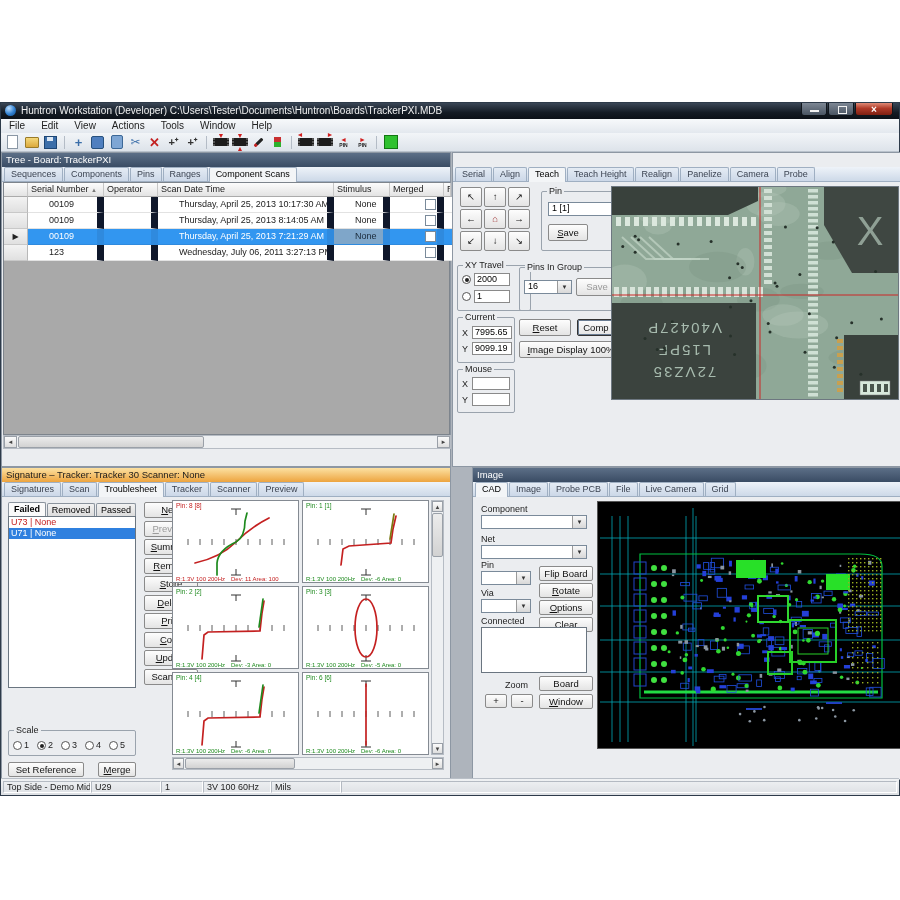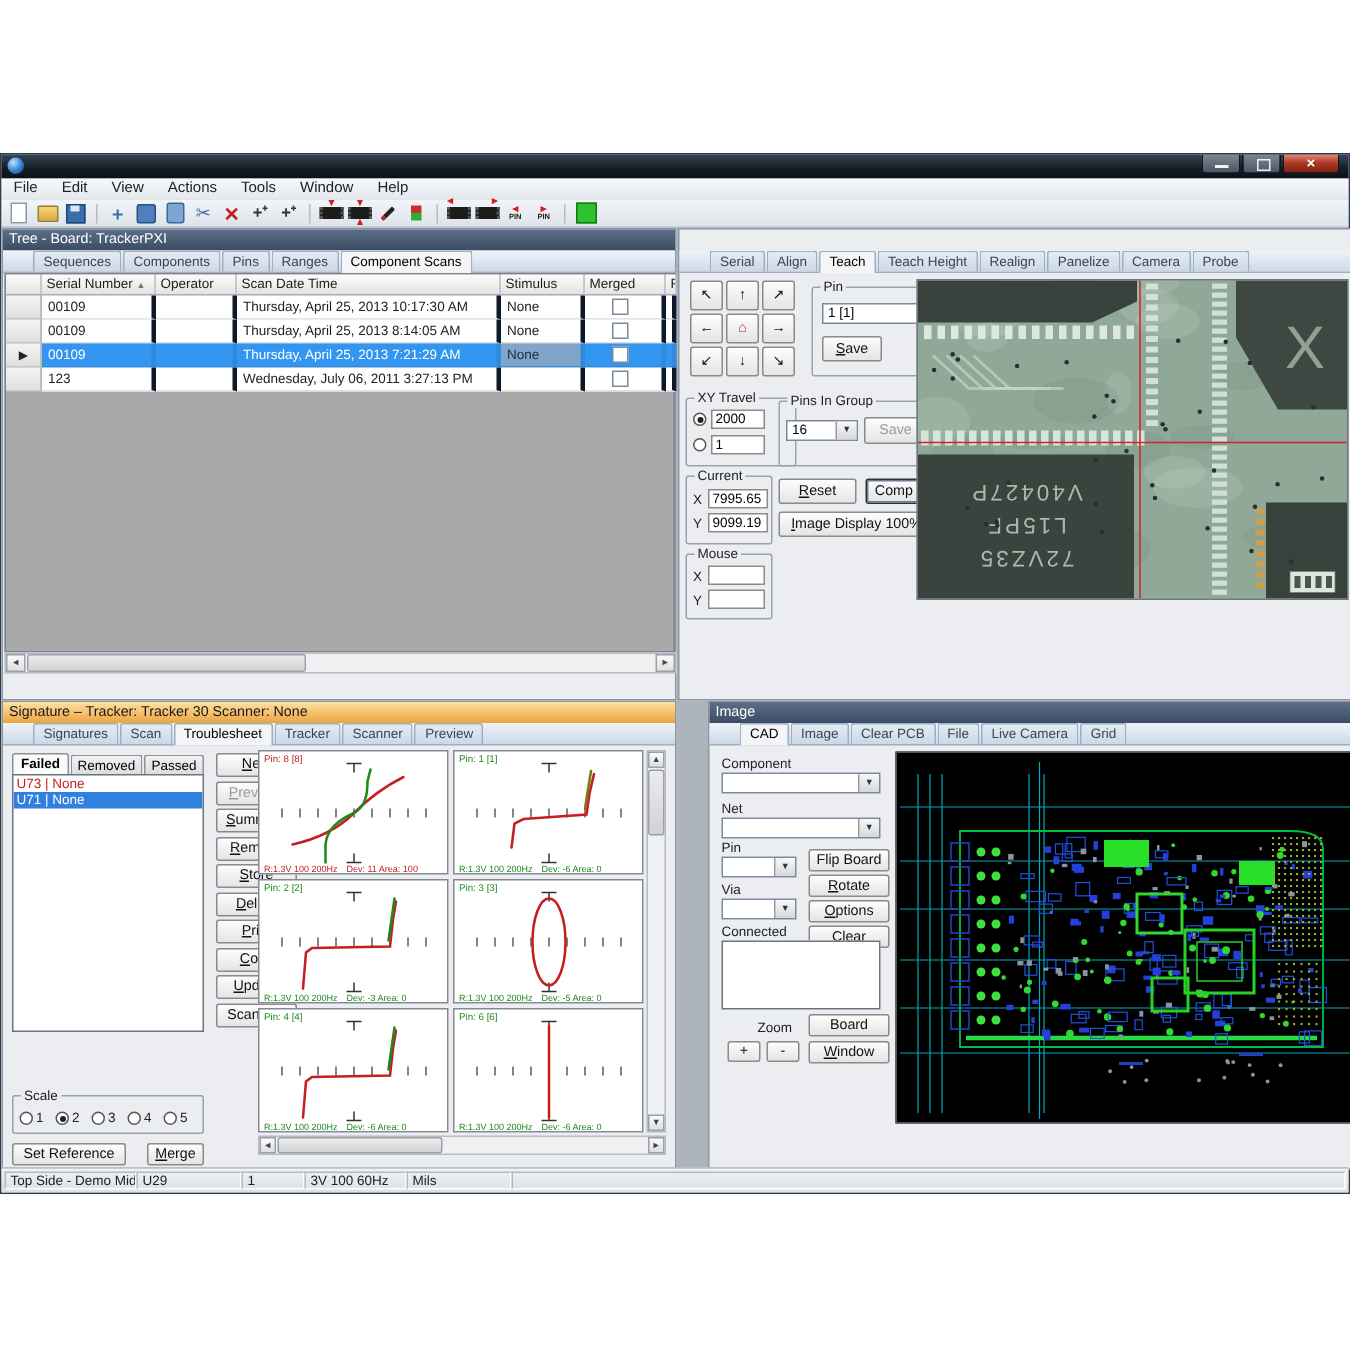--- a/index.html
+++ b/index.html
@@ -42,40 +42,40 @@
   .i-probe{width:11px;height:3px;background:linear-gradient(90deg,#c02020 0 3px,#222 3px);transform:rotate(-45deg);border-radius:1px}
   .i-status{display:flex;flex-direction:column}
   .i-status i{width:7px;height:5px;display:block}
   .i-pin{display:flex;flex-direction:column;align-items:center;font-size:5px;line-height:5px;color:#222;font-weight:bold}
   .i-pin .ar2{color:#d02020;font-size:7px;line-height:6px}
   .i-go{width:12px;height:12px;background:#2fc12f;border:1px solid #127712}
   
   .panel{position:absolute;background:#ebedf0;border:1px solid #8d97a3;box-sizing:border-box}
   .ptitle{position:absolute;left:0;top:0;right:0;height:14px;background:linear-gradient(#5c6f87,#3a4c64);color:#fff;font-size:9.5px;line-height:14px;padding-left:4px;white-space:nowrap;overflow:hidden}
   .ptitle.focus{background:linear-gradient(#fce1a2,#eda43f);color:#1a1a1a}
-  .tabstrip{position:absolute;left:0;top:14px;right:0;height:15px;background:linear-gradient(#eef3f9,#cdd9e8);border-bottom:1px solid #9fafc2;display:flex;align-items:center;padding-left:20px;box-sizing:border-box}
+  .tabstrip{position:absolute;left:0;top:14px;right:0;height:15px;background:linear-gradient(#eef3f9,#cdd9e8);border-bottom:1px solid #9fafc2;display:flex;align-items:center;padding-left:2px;box-sizing:border-box}
   .tab{font-size:9px;color:#3c4document4;color:#3c4452;padding:0 6px;height:13px;line-height:13px;border:1px solid #9fafc2;border-bottom:none;border-radius:2px 2px 0 0;background:linear-gradient(#e4ebf4,#ccd8e8);margin-right:1px;white-space:nowrap}
   .tab.active{background:#f3f5f7;color:#000;height:14px}
   
   .btn{position:absolute;display:block;background:linear-gradient(#fdfdfd,#e4e4e4);border:1px solid #8a8a8a;border-radius:2px;font-size:9.5px;color:#111;text-align:center;box-sizing:border-box}
   .btn.mn::first-letter{text-decoration:underline}
   .btn.dis{color:#9b9b9b}
   .btn.def{border:1px solid #333;box-shadow:0 0 0 1px #6a7c92 inset}
   .combo{position:absolute;background:#fff;border:1px solid #7a8a9a;font-size:9px;box-sizing:border-box;padding-left:3px;overflow:hidden;white-space:nowrap}
   .combo .dd{position:absolute;right:0;top:0;bottom:0;width:13px;background:linear-gradient(#f8f8f8,#d8d8d8);border-left:1px solid #9a9a9a;color:#333;font-size:6px;text-align:center;display:flex;align-items:center;justify-content:center}
   .txt{position:absolute;background:#fff;border:1px solid #8a8a8a;font-size:9px;padding:0 2px;box-sizing:border-box;overflow:hidden;white-space:nowrap}
   .gbox{position:absolute;border:1px solid #9aa3ad;border-radius:2px;box-sizing:border-box}
   .glabel{position:absolute;top:-6px;left:5px;background:#ebedf0;font-size:9px;color:#222;padding:0 2px;line-height:10px}
   .radio{width:9px;height:9px;border-radius:50%;border:1px solid #555;background:#fff;display:inline-block;position:relative;box-sizing:border-box}
   .radio.sel::after{content:"";position:absolute;left:1.5px;top:1.5px;width:4px;height:4px;border-radius:50%;background:#222}
   .check{width:11px;height:11px;background:#fff;border:1px solid #7a8a9a;display:inline-block;box-sizing:border-box}
   .lbl{position:absolute;font-size:9px;color:#222;white-space:nowrap}
   
   .hcell{position:absolute;background:linear-gradient(#fcfcfc,#e3e3e3);border-right:1px solid #c6c6c6;border-bottom:1px solid #ababab;font-size:9px;color:#222;padding-left:3px;line-height:13px;box-sizing:border-box;overflow:hidden;white-space:nowrap}
-  .tcell{position:absolute;font-size:9px;color:#222;padding-left:4px;line-height:15px;border-right:3px solid #0f172a;border-bottom:1px solid #e2e2e2;box-sizing:border-box;overflow:hidden;white-space:nowrap;background:#fff}
+  .tcell{position:absolute;font-size:9px;color:#222;padding-left:21px;line-height:15px;border-right:7px solid #0f172a;border-bottom:1px solid #e2e2e2;box-sizing:border-box;overflow:hidden;white-space:nowrap;background:#fff}
   .rowhdr{position:absolute;background:linear-gradient(#f3f3f3,#e0e0e0);border-right:1px solid #b8b8b8;border-bottom:1px solid #c8c8c8;box-sizing:border-box;font-size:8px;color:#222;text-align:center;line-height:15px}
   .selrow .tcell{background:#3296f0;color:#fff;border-color:#2f8ade}
   
   .sb{position:absolute;background:#eef0f2;border:1px solid #b6bcc4;box-sizing:border-box}
   .sarr{position:absolute;background:linear-gradient(#fbfbfb,#dedede);border:1px solid #9aa0a8;color:#444;font-size:6px;display:flex;align-items:center;justify-content:center;box-sizing:border-box}
   .sthumb{position:absolute;background:linear-gradient(#ececec,#d2d2d2);border:1px solid #9aa0a8;border-radius:2px;box-sizing:border-box}
   
   .lst{position:absolute;background:#fff;border:1px solid #6a7580;box-sizing:border-box;overflow:hidden}
   .lst .it{font-size:9px;line-height:11px;padding-left:2px;white-space:nowrap}
   
@@ -85,20 +85,21 @@
   .mini-tab{position:absolute;font-size:9px;line-height:13px;text-align:center;border:1px solid #8a939d;border-bottom:none;background:linear-gradient(#f2f2f2,#ddd);border-radius:2px 2px 0 0;box-sizing:border-box}
   .mini-tab.active{background:#fafafa;font-weight:bold}
 </style>
 </head>
 <body>
 
 <div id="win">
 
   <div id="titlebar">
     <span class="app-ico"></span>
+    <span class="ttl">Huntron Workstation (Developer) C:\Users\Tester\Documents\Huntron\Boards\TrackerPXI.MDB</span>
     <span class="winctl">
       <span class="wbtn">
           <span class="g-min"></span>
         </span>
       <span class="wbtn">
           <span class="g-max"></span>
         </span>
       <span class="wbtn close">
           <span class="g-x">×</span>
         </span>
@@ -668,21 +669,21 @@
         <span class="sthumb" style="left:12px;top:0;width:110px;height:11px"></span>
         <span class="sarr" style="right:0;top:0;width:11px;height:11px">►</span>
       </div>
     </div>
 
     <div class="panel" style="left:471px;top:315px;width:449px;height:313px">
       <div class="ptitle">Image</div>
       <div class="tabstrip">
         <span class="tab active">CAD</span>
         <span class="tab">Image</span>
-        <span class="tab">Clear PCB</span>
+        <span class="tab">Probe PCB</span>
         <span class="tab">File</span>
         <span class="tab">Live Camera</span>
         <span class="tab">Grid</span>
       </div>
       <span class="lbl" style="left:8px;top:36px">Component</span>
       <div class="combo" style="left:8px;top:47px;width:106px;height:14px">
           <span class="dd">▼</span>
         </div>
       <span class="lbl" style="left:8px;top:66px">Net</span>
       <div class="combo" style="left:8px;top:77px;width:106px;height:14px">

